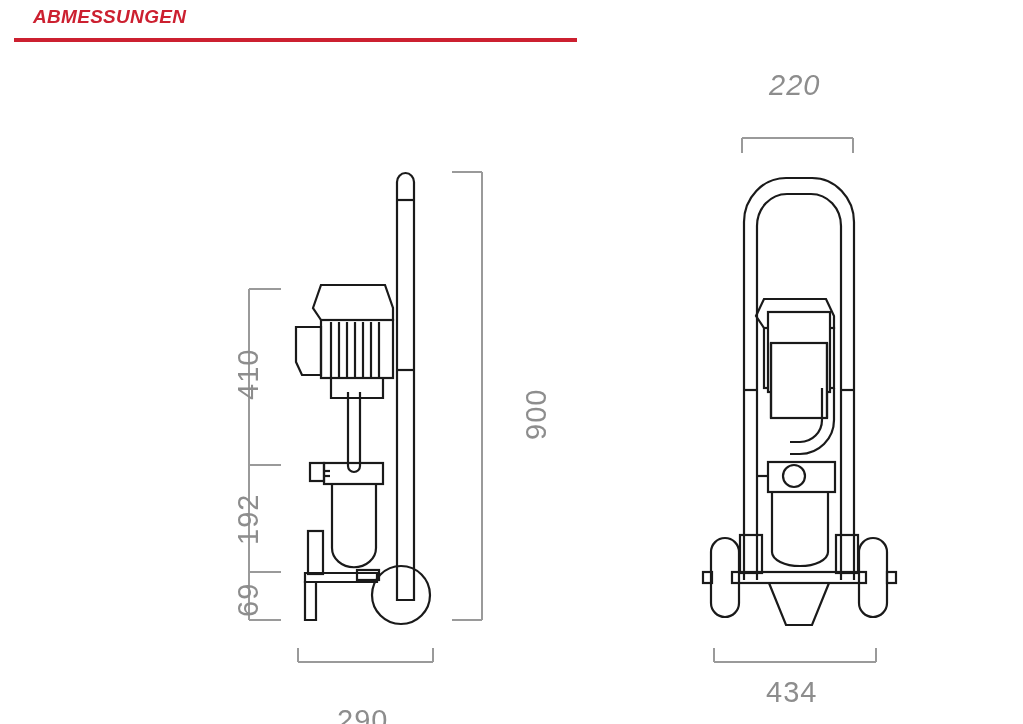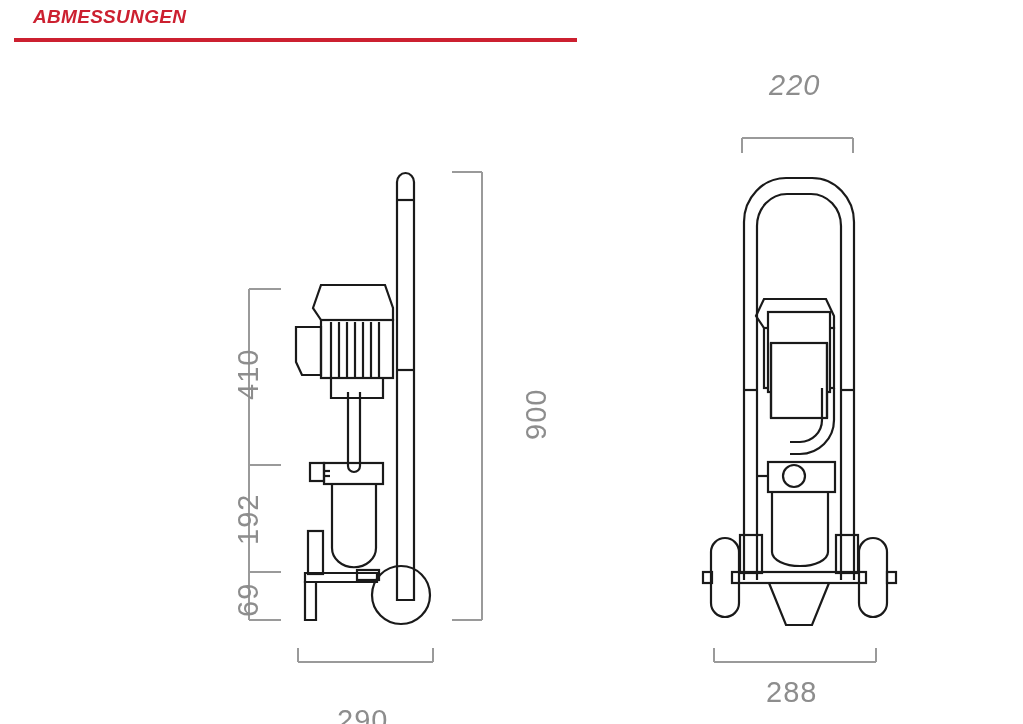--- a/index.html
+++ b/index.html
@@ -245,13 +245,13 @@
 <div class="dim-label dim-v" style="left:232px; top:545px;">192</div>
 
 <div class="dim-label dim-v" style="left:232px; top:617px;">69</div>
 
 <div class="dim-label dim-v" style="left:520px; top:440px;">900</div>
 
 <div class="dim-label dim-h" style="left:337px; top:704px;text-align:right;">290</div>
 
 <div class="dim-label dim-h" style="left:769px; top:69px;font-style:italic;">220</div>
 
-<div class="dim-label dim-h" style="left:766px; top:676px;">288</div>
+<div class="dim-label dim-h" style="left:766px; top:676px;">434</div>
 
 </body></html>

